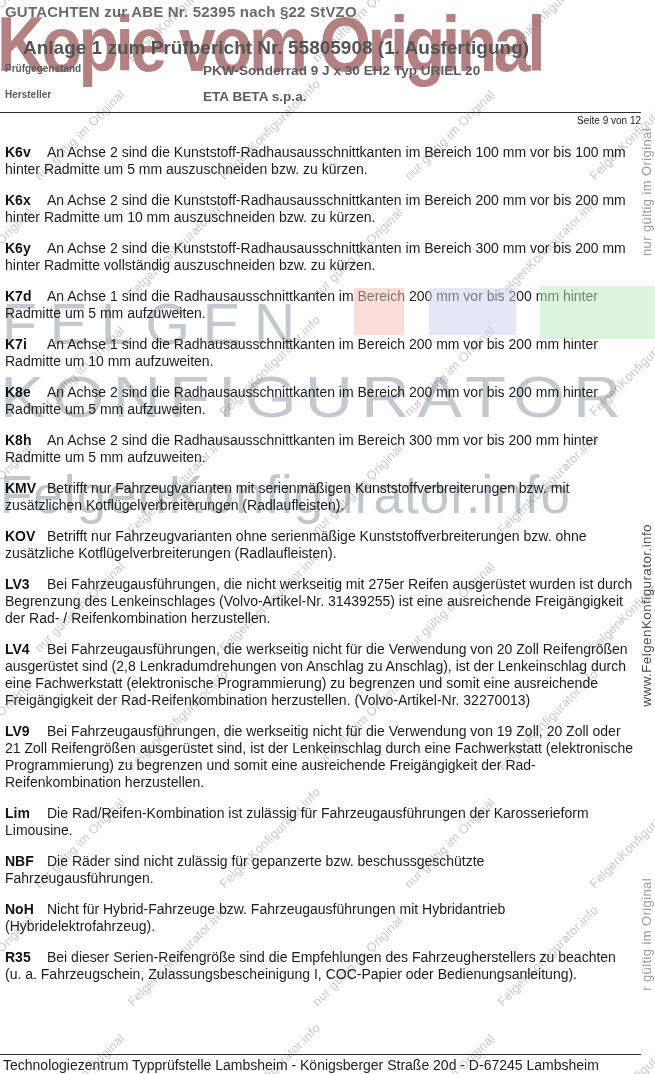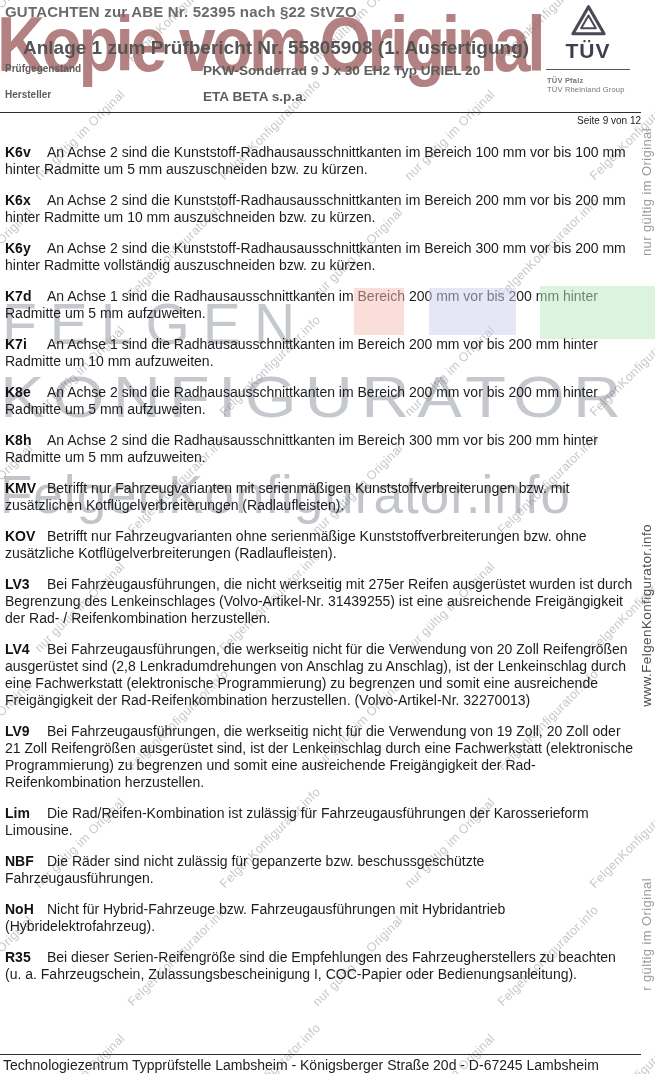--- a/index.html
+++ b/index.html
@@ -128,30 +128,20 @@
 
   <div id="content">
     <div class="hdr-line1">GUTACHTEN zur ABE Nr. 52395 nach §22 StVZO</div>
     <div class="hdr-line2">Anlage 1 zum Prüfbericht Nr. 55805908 (1. Ausfertigung)</div>
 
     <div class="hdr-row-label row-pruef">Prüfgegenstand</div>
     <div class="hdr-row-value row-pruef">PKW-Sonderrad 9 J x 30 EH2 Typ URIEL 20</div>
     <div class="hdr-row-label row-herst">Hersteller</div>
     <div class="hdr-row-value row-herst">ETA BETA s.p.a.</div>
 
-    <div class="logo">
-      <svg class="tri" viewBox="0 0 40 36">
-        <path d="M20 3 L37 32.5 L3 32.5 Z" fill="none" stroke="#4a4a55" stroke-width="3.4" stroke-linejoin="round"></path>
-        <path d="M20 12.5 L28 26.5 L12 26.5 Z" fill="none" stroke="#4a4a55" stroke-width="2.2" stroke-linejoin="round"></path>
-      </svg>
-      <div class="word">TÜV</div>
-      <div class="rule"></div>
-      <div class="sub b">TÜV Pfalz</div>
-      <div class="sub">TÜV Rheinland Group</div>
-    </div>
 
     <div class="hdr-rule"></div>
     <div class="page-indicator">Seite 9 von 12</div>
 
     <div id="entries">
       <p class="entry"><span class="code">K6v</span><span class="text">An Achse 2 sind die Kunststoff-Radhausausschnittkanten im Bereich 100 mm vor bis 100 mm
 hinter Radmitte um 5 mm auszuschneiden bzw. zu kürzen.</span></p>
 
       <p class="entry"><span class="code">K6x</span><span class="text">An Achse 2 sind die Kunststoff-Radhausausschnittkanten im Bereich 200 mm vor bis 200 mm
 hinter Radmitte um 10 mm auszuschneiden bzw. zu kürzen.</span></p>

